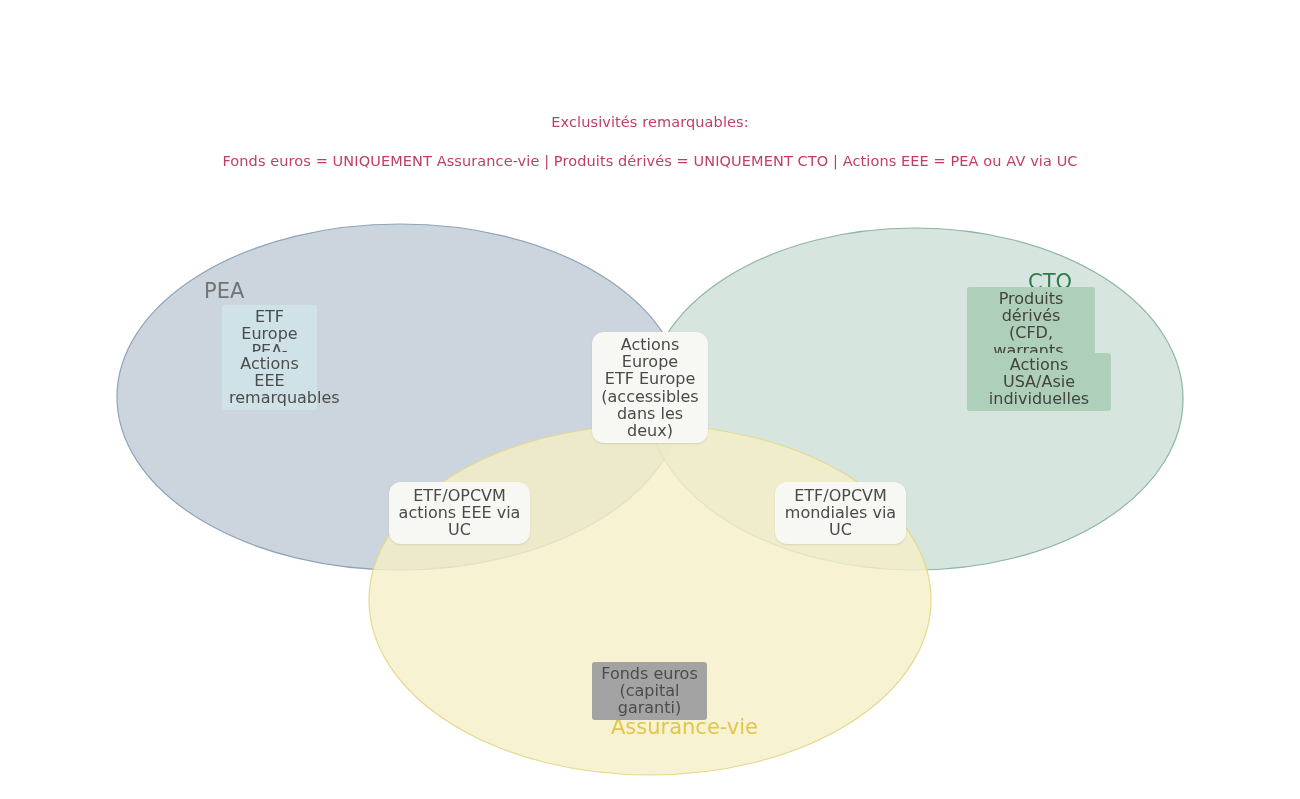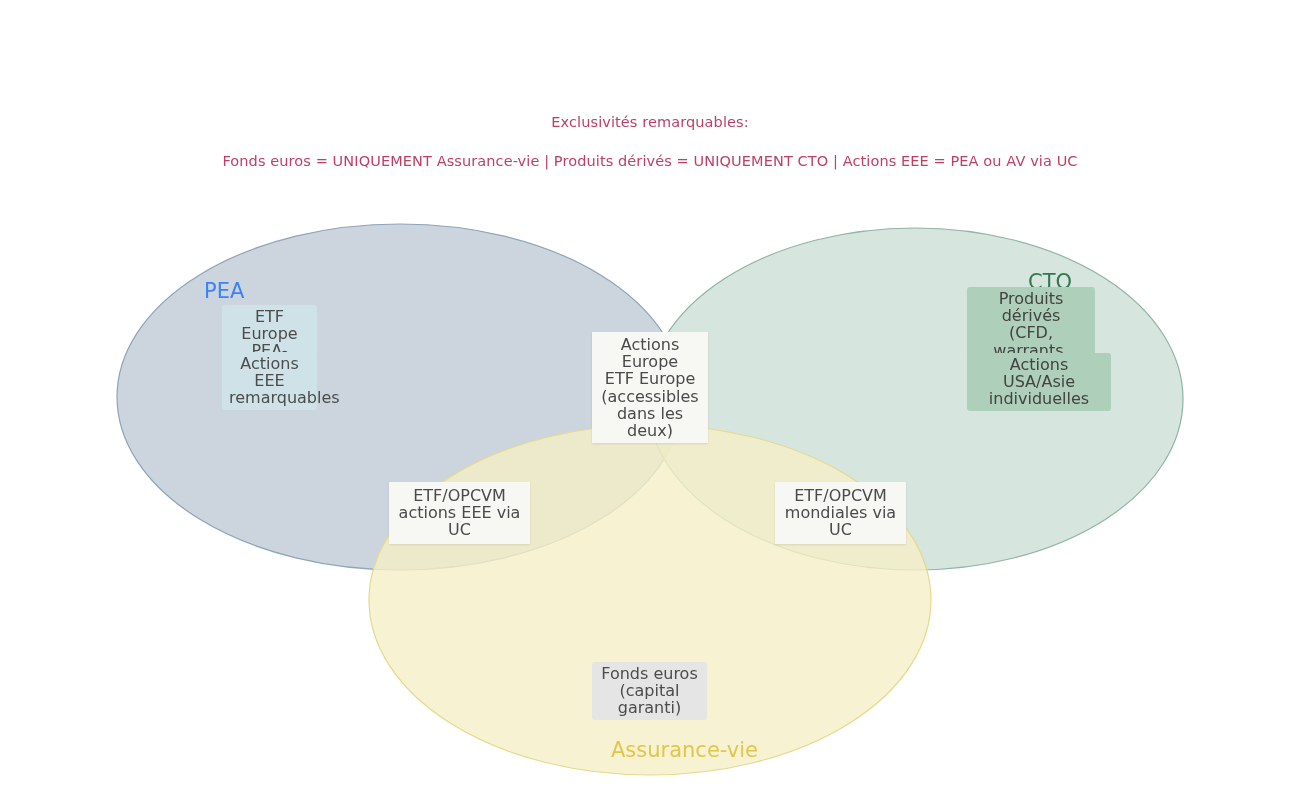--- a/index.html
+++ b/index.html
@@ -57,30 +57,30 @@
   
   .set-title {
     position: absolute;
     font-size: 21px;
     white-space: nowrap;
     line-height: 1;
   }
   #set-title-pea {
     left: 204px;
     top: 281px;
-    color: #3b82f6;
+    color: #737373;
   }
   #set-title-cto {
     left: 1028px;
     top: 272px;
     color: #2f7a4f;
   }
   #set-title-av {
     left: 611px;
-    top: 740px;
+    top: 717px;
     color: #e1c64c;
   }
 
   
   .chip {
     position: absolute;
     text-align: center;
     font-size: 16px;
     line-height: 17.2px;
     color: #4a4a4a;
@@ -91,27 +91,27 @@
   }
   .chip-pea {
     background: #cfe2e8;
     color: #4c4c4c;
   }
   .chip-cto {
     background: #aecfba;
     color: #43433f;
   }
   .chip-av {
-    background: #e5e5e5;
+    background: #a3a3a3;
     color: #4c4c4c;
   }
   .chip-inter {
     background: #f7f7f4;
     color: #4a4a4a;
-    border-radius: 0;
+    border-radius: 12px;
     box-shadow: 0 1px 2px rgba(0,0,0,0.10);
   }
 
   #chip-pea-etf { left: 222px; top: 305px; width: 95px; }
   #chip-pea-actions { left: 222px; top: 352px; width: 95px; }
 
   #chip-cto-derives { left: 967px; top: 287px; width: 128px; }
   #chip-cto-actions { left: 967px; top: 353px; width: 144px; }
 
   #chip-av-fonds { left: 592px; top: 662px; width: 115px; }

